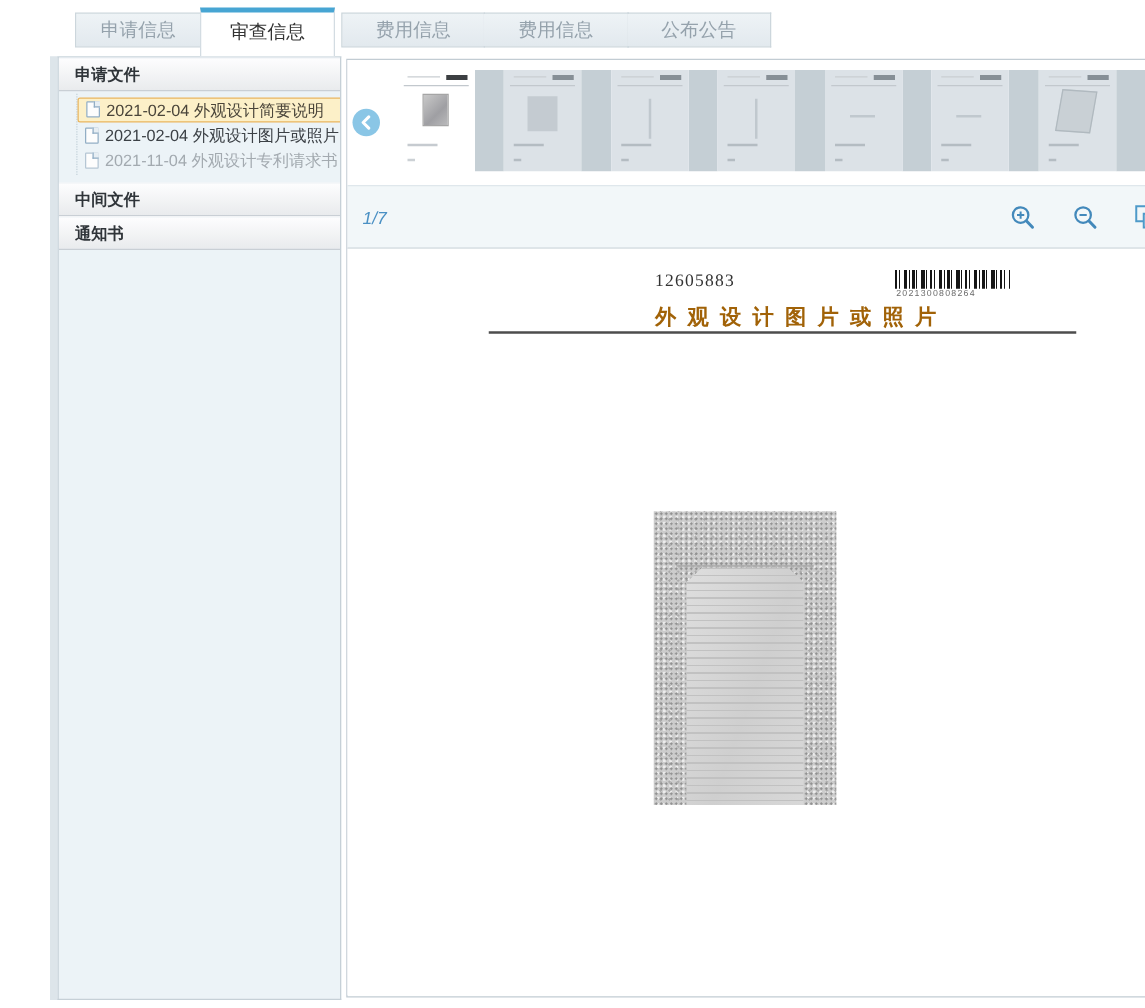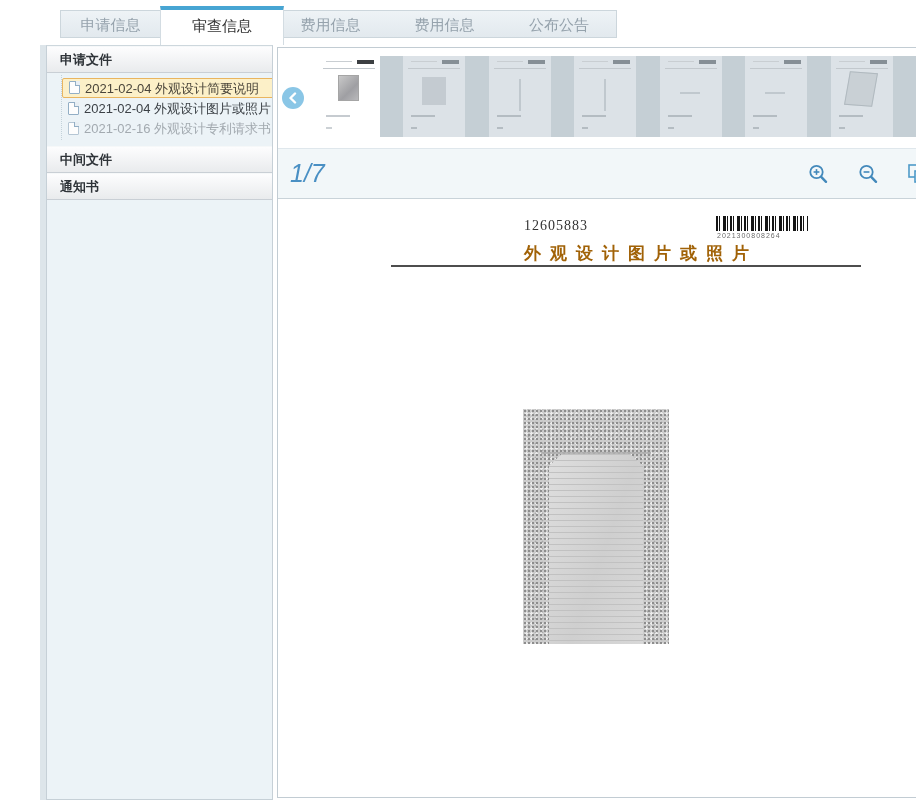--- a/index.html
+++ b/index.html
@@ -13,21 +13,21 @@
 
   
   .tabbar { left:0; top:0; width:916px; height:45px; background:#fff; }
   .tab { position:absolute; top:10px; height:28px; line-height:27px; text-align:center;
     font-size:15px; color:#95a2ac; background:linear-gradient(#eef3f6,#e2e9ee);
     border:1px solid #ccd6dc; cursor:pointer; }
   .tab.t1 { left:20px;  width:101px; }
   .tab.t3 { left:233px; width:115px; }
   .tab.t4 { left:347px; width:116px; border-left:none; }
   .tab.t5 { left:462px; width:115px; border-left:none; }
-  .tab.active { left:120px; top:6px; width:124px; height:39px; line-height:32px;
+  .tab.active { left:120px; top:6px; width:108px; height:39px; line-height:32px;
     background:#fff; color:#333; border:1px solid #d3dce2; border-bottom:none;
     border-top:4px solid #47a5d3; z-index:3; }
 
   
   .sidebar { left:6px; top:45px; width:227px; height:755px; background:#ecf3f7;
     border:1px solid #c6d0d7; border-top-color:#cdd7dd; overflow:hidden; }
   .sec-header { height:27px; line-height:26px; padding-left:13px; font-size:13px;
     font-weight:bold; color:#2f3439; background:linear-gradient(#fdfdfe,#e9ebed);
     border-bottom:1px solid #c9cfd5; border-top:1px solid #f6f8f9; cursor:pointer; }
   .filelist { position:relative; padding:5px 0 7px 0; }
@@ -75,21 +75,21 @@
   .m-img.square { left:19px; top:21px; width:24px; height:28px; background:#c4cbd1; }
   .m-img.vline { left:30px; top:23px; width:2px; height:32px; background:#c0c8ce; }
   .m-img.dashc { left:20px; top:36px; width:20px; height:2px; background:#c0c8ce; }
   .m-img.tilt { left:16px; top:16px; width:28px; height:34px; background:#c9d0d5;
     border:1px solid #b0b9bf; transform:rotate(10deg) skewY(-6deg); }
 
   
   .vtoolbar { position:relative; height:51px; background:#f2f7f9;
     border-top:1px solid #dfe7ec; border-bottom:1px solid #c9d3d9;
     display:flex; align-items:center; }
-  .page-indicator { margin-left:12px; font-style:italic; font-size:25px; color:#4a90c4; }
+  .page-indicator { margin-left:12px; font-style:italic; font-size:14px; color:#4a90c4; }
   .tool-spacer { flex:1; }
   .tool-ic { margin-right:28px; cursor:pointer; display:flex; }
   .tool-ic.last { margin-right:16px; }
 
   
   .docview { position:relative; height:597px; background:#fff; overflow:hidden; }
   .doc-date { position:absolute; left:246px; top:19px; font-family:"Liberation Serif",serif;
     font-size:14px; color:#333; letter-spacing:1px; }
   .doc-barcode { position:absolute; left:438px; top:17px; width:92px; height:15px;
     background:repeating-linear-gradient(90deg,
@@ -142,21 +142,21 @@
       <div class="file-item selected">
         <span class="ficon"></span>
         <span>2021-02-04 外观设计简要说明</span>
       </div>
       <div class="file-item">
         <span class="ficon"></span>
         <span>2021-02-04 外观设计图片或照片</span>
       </div>
       <div class="file-item dim">
         <span class="ficon"></span>
-        <span>2021-02-16 外观设计专利请求书</span>
+        <span>2021-11-04 外观设计专利请求书</span>
       </div>
     </div>
     <div class="sec-header">中间文件</div>
     <div class="sec-header">通知书</div>
   </div>
 
   <div class="abs viewer">
 
     <div class="strip">
       <div class="nav-btn prev">

